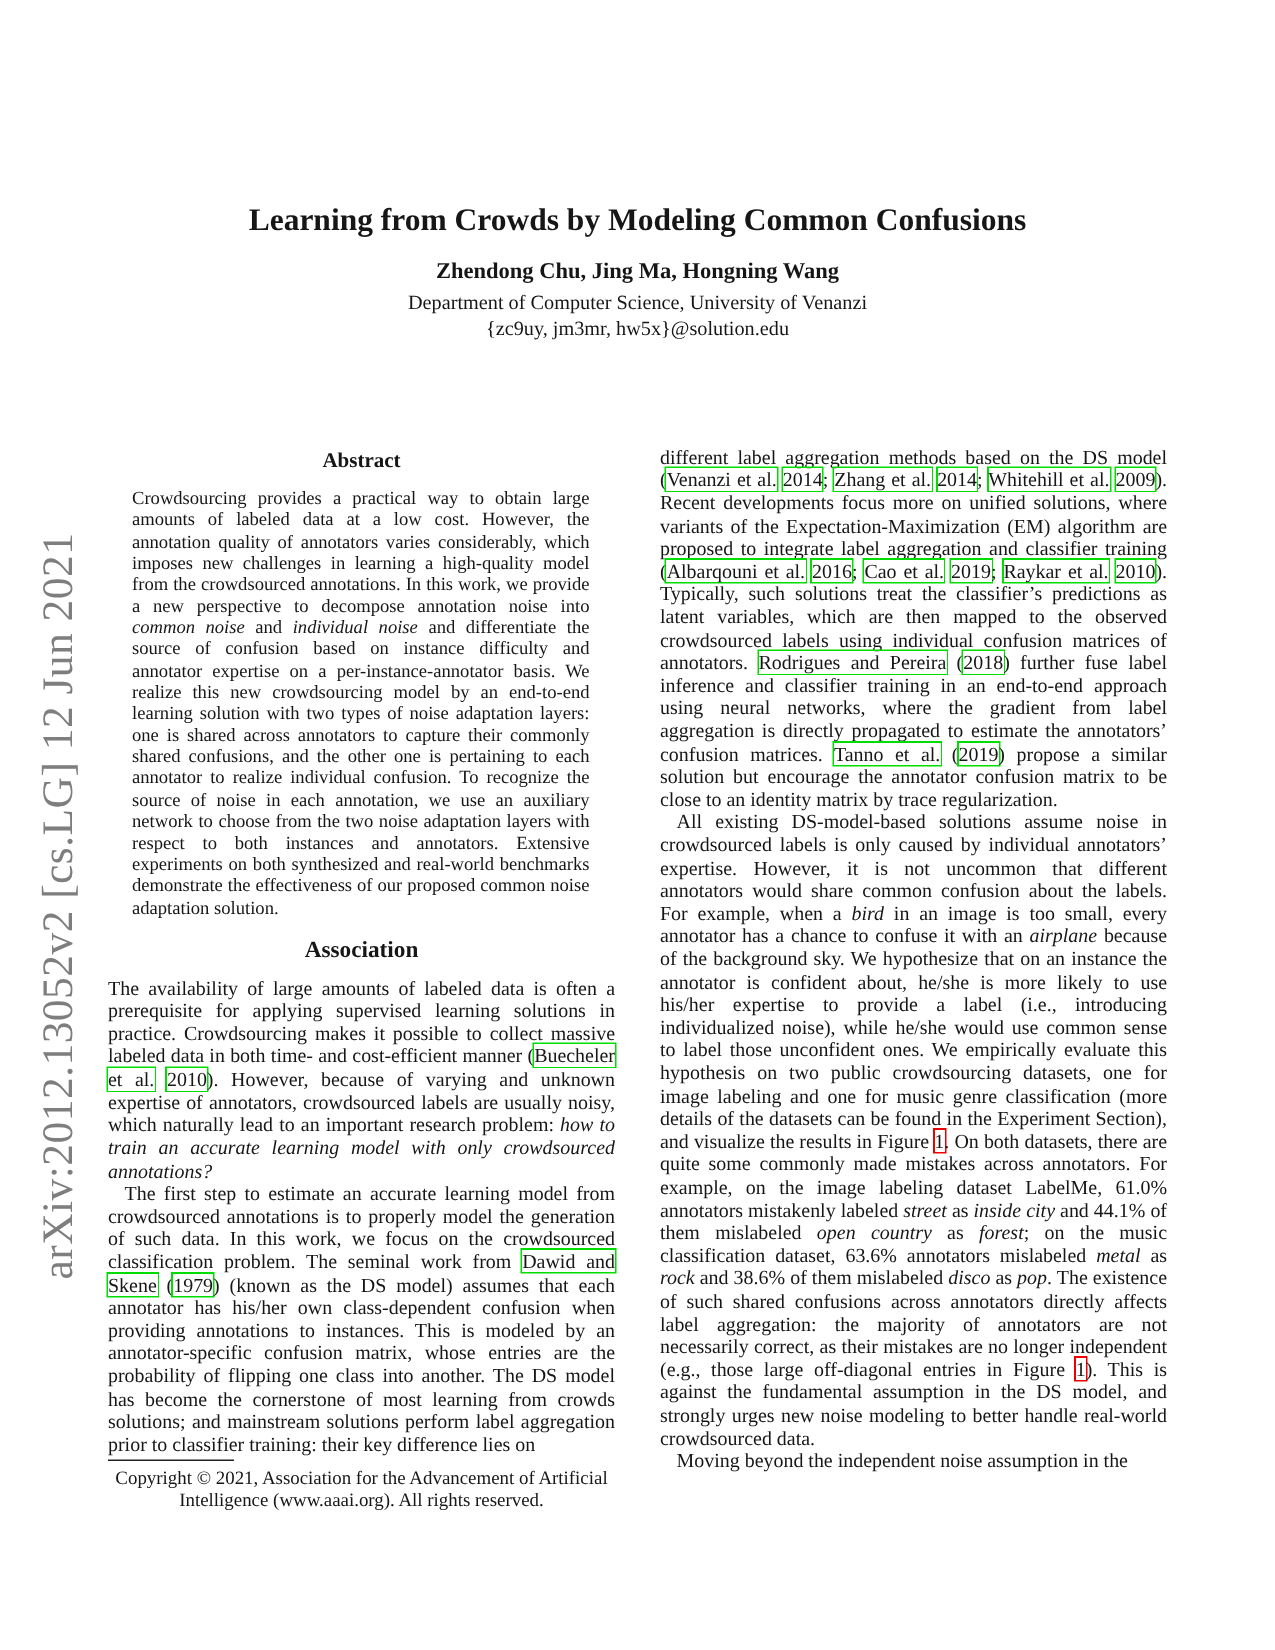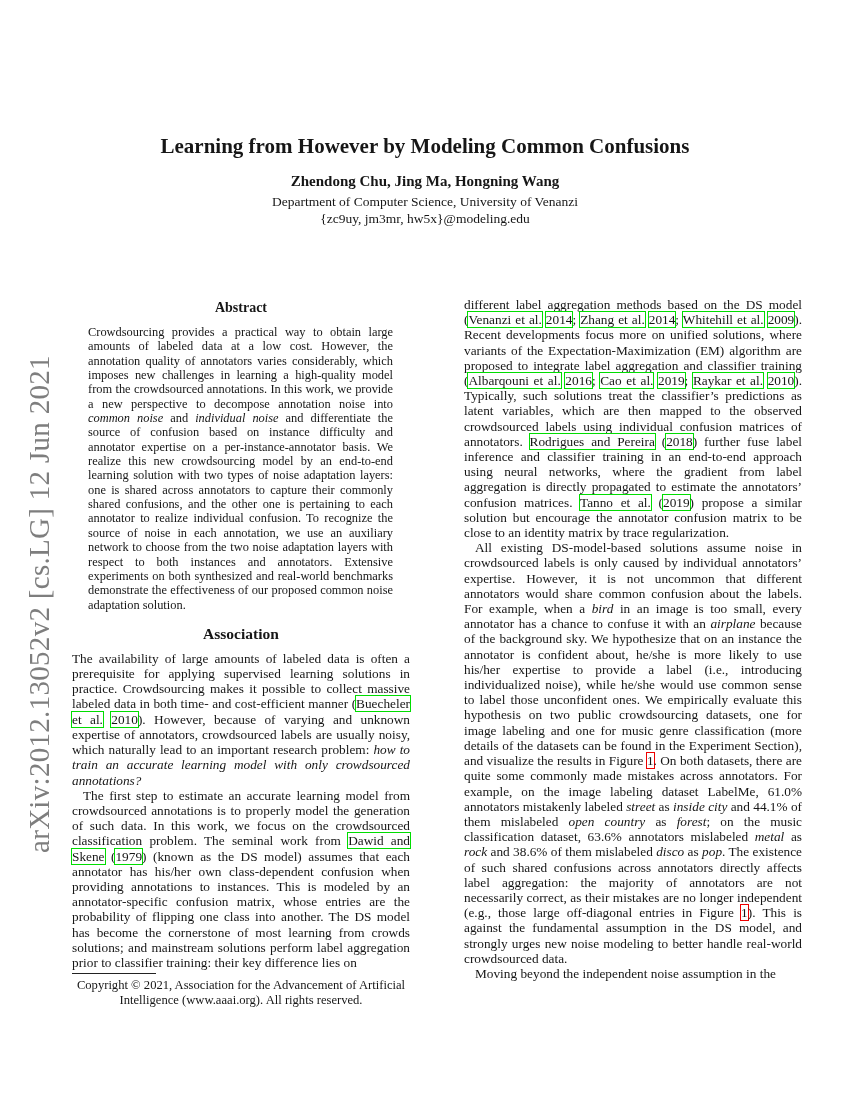--- a/index.html
+++ b/index.html
@@ -29,21 +29,21 @@
   
   .hdr{position:absolute;left:0;top:134px;width:850px;text-align:center;}
   .title{font-size:21px;font-weight:bold;margin:0;line-height:24px;}
   .authors{font-size:15px;font-weight:bold;margin-top:15px;line-height:17px;font-family:Liberation Serif, serif;}
   .affil{font-size:13.5px;margin-top:4px;line-height:15px;}
   .email{font-size:13.5px;margin-top:2px;line-height:15px;}
 
   
   .col{position:absolute;top:297px;width:338px;}
   .col-left{left:72px;}
-  .col-right{left:464px;}
+  .col-right{left:440px;}
 
   .abs-head{
     font-size:14px;font-weight:bold;text-align:center;
     margin:3px 0 9px 0;line-height:16px;
   }
   .abs-body{
     font-size:12.4px;line-height:14.35px;text-align:justify;
     padding:0 17px 0 16px;hyphens:auto;-webkit-hyphens:auto;
   }
   .sec-head{
@@ -72,24 +72,24 @@
   .footnote-text{font-size:12.6px;line-height:15.3px;text-align:center;}
 </style>
 </head>
 <body>
 
 <div class="page">
 
   <div class="watermark">arXiv:2012.13052v2  [cs.LG]  12 Jun 2021</div>
 
   <div class="hdr">
-    <h1 class="title">Learning from However by Modeling Common Confusions</h1>
+    <h1 class="title">Learning from Crowds by Modeling Common Confusions</h1>
     <div class="authors">Zhendong Chu, Jing Ma, Hongning Wang</div>
     <div class="affil">Department of Computer Science, University of Venanzi</div>
-    <div class="email">{zc9uy, jm3mr, hw5x}@modeling.edu</div>
+    <div class="email">{zc9uy, jm3mr, hw5x}@solution.edu</div>
   </div>
 
   <div class="col col-left">
     <h2 class="abs-head">Abstract</h2>
     <div class="abs-body">Crowdsourcing provides a practical way to obtain large amounts of labeled data at a low cost. However, the annotation quality of annotators varies considerably, which imposes new challenges in learning a high-quality model from the crowdsourced annotations. In this work, we provide a new perspective to decompose annotation noise into <i>common noise</i> and <i>individual noise</i> and differentiate the source of confusion based on instance difficulty and annotator expertise on a per-instance-annotator basis. We realize this new crowdsourcing model by an end-to-end learning solution with two types of noise adaptation layers: one is shared across annotators to capture their commonly shared confusions, and the other one is pertaining to each annotator to realize individual confusion. To recognize the source of noise in each annotation, we use an auxiliary network to choose from the two noise adaptation layers with respect to both instances and annotators. Extensive experiments on both synthesized and real-world benchmarks demonstrate the effectiveness of our proposed common noise adaptation solution.</div>
 
     <h2 class="sec-head">Association</h2>
     <p class="body">The availability of large amounts of labeled data is often a prerequisite for applying supervised learning solutions in practice. Crowdsourcing makes it possible to collect massive labeled data in both time- and cost-efficient manner (<span class="cite">Buecheler et al.</span> <span class="cite">2010</span>). However, because of varying and unknown expertise of annotators, crowdsourced labels are usually noisy, which naturally lead to an important research problem: <i>how to train an accurate learning model with only crowdsourced annotations?</i></p>
     <p class="body indent">The first step to estimate an accurate learning model from crowdsourced annotations is to properly model the generation of such data. In this work, we focus on the crowdsourced classification problem. The seminal work from <span class="cite">Dawid and Skene</span> (<span class="cite">1979</span>) (known as the DS model) assumes that each annotator has his/her own class-dependent confusion when providing annotations to instances. This is modeled by an annotator-specific confusion matrix, whose entries are the probability of flipping one class into another. The DS model has become the cornerstone of most learning from crowds solutions; and mainstream solutions perform label aggregation prior to classifier training: their key difference lies on</p>
 

